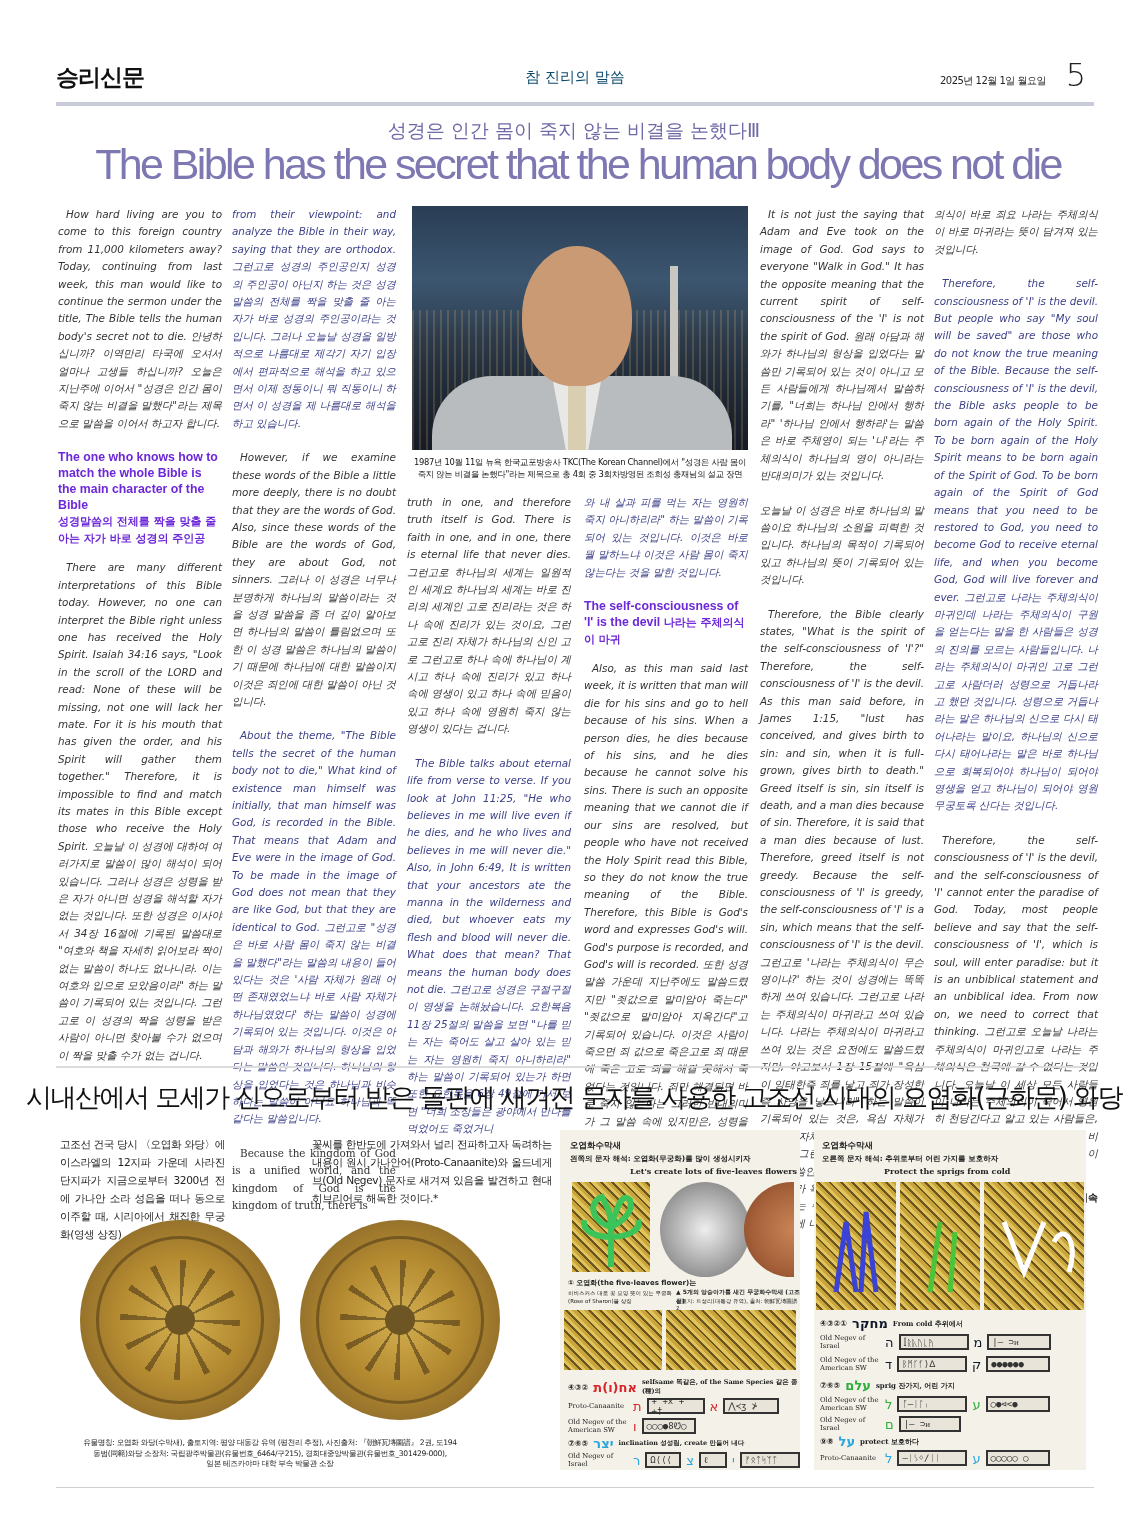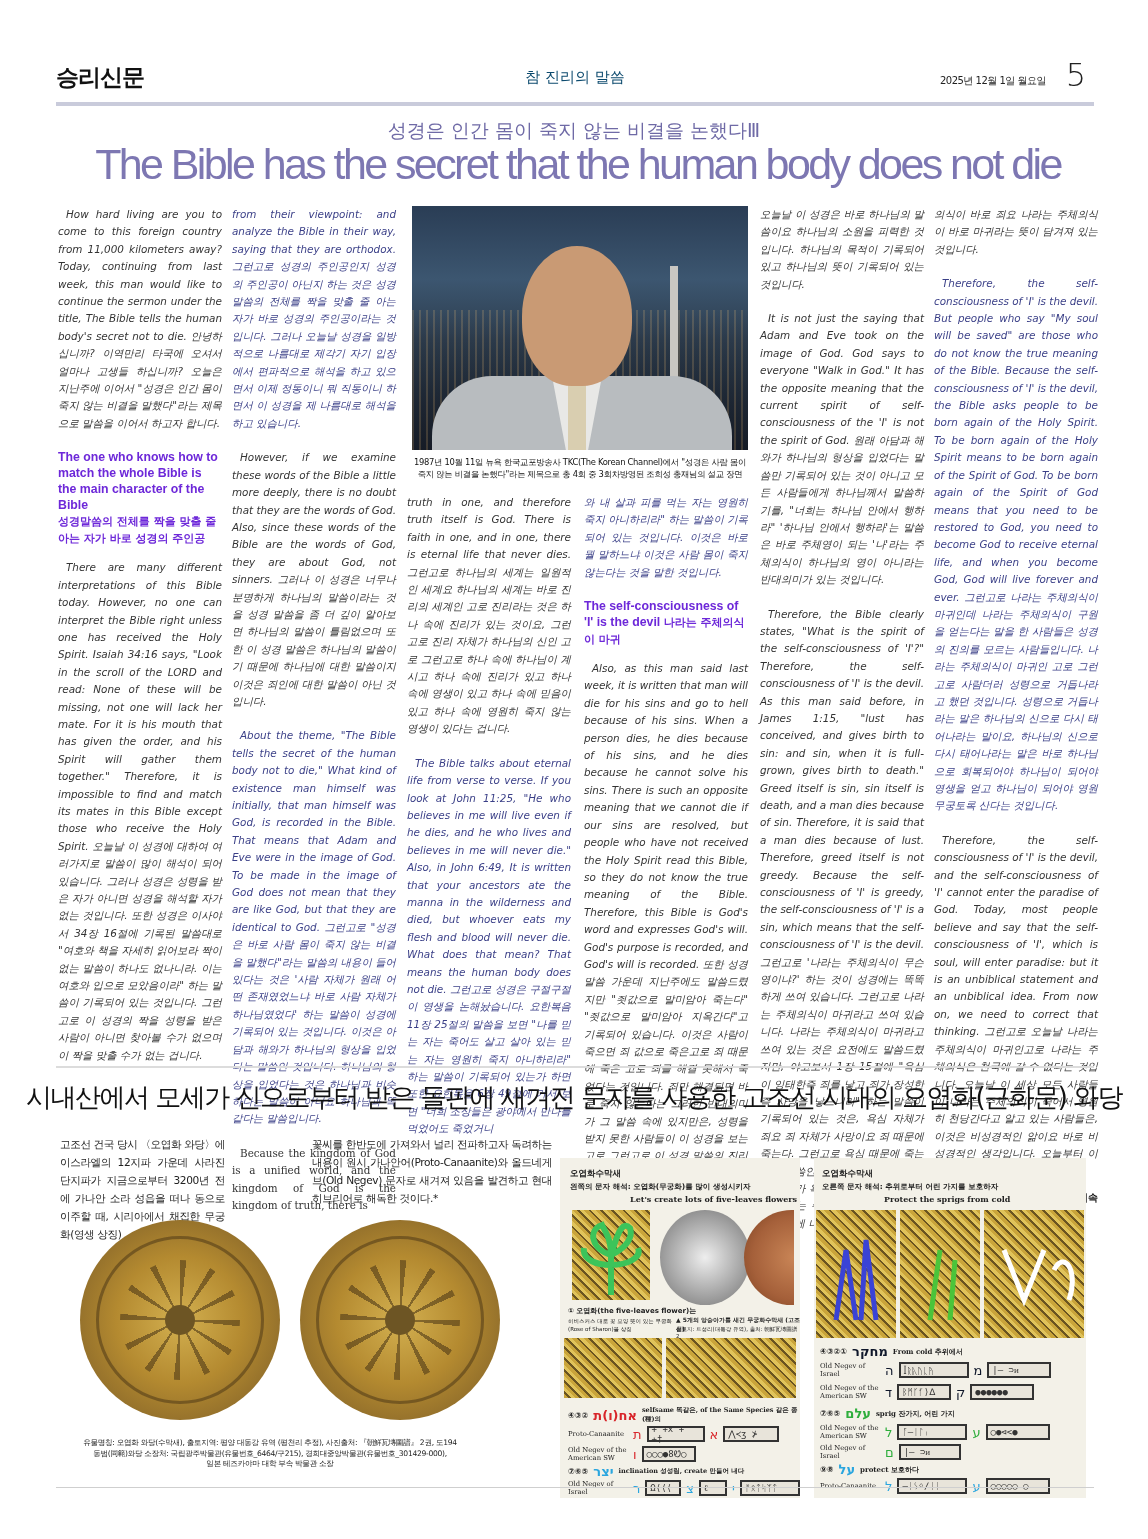--- a/index.html
+++ b/index.html
@@ -40,21 +40,21 @@
   .section2-headline { position: absolute; left: 0; right: 0; top: 1080px; text-align: center; font-family: "DejaVu Sans", sans-serif; font-size: 26px; color: #111; letter-spacing: -1.5px; }
   .section2-body { position: absolute; top: 1135px; width: 165px; font-family: "DejaVu Sans", sans-serif; font-size: 10.6px; line-height: 18px; color: #222; text-align: justify; letter-spacing: -0.4px; }
 
   .roof-tile { position: absolute; border-radius: 50%; background: radial-gradient(circle, #d3b050 0%, #b48a30 45%, #8c6a2a 80%, #6b5020 100%); }
   .roof-tile .ring { position: absolute; border-radius: 50%; border: 3px solid rgba(70,50,20,0.5); }
   .roof-tile .core { position: absolute; left: 50%; top: 50%; width: 30px; height: 30px; margin: -15px 0 0 -15px; border-radius: 50%; background: #6d5524; }
   .rosette { position: absolute; left: 50%; top: 50%; width: 120px; height: 120px; margin: -60px 0 0 -60px; border-radius: 50%;
              background: repeating-conic-gradient(rgba(70,50,20,0.55) 0 6deg, transparent 6deg 30deg); }
   .tile-caption { position: absolute; left: 60px; top: 1438px; width: 420px; text-align: center; font-family: "DejaVu Sans", sans-serif; font-size: 7.6px; line-height: 10.5px; color: #222; letter-spacing: -0.3px; }
 
-  .panel { position: absolute; background: #f3f1e8; font-family: "DejaVu Serif", serif; color: #222; margin-top: 28px; }
+  .panel { position: absolute; background: #f3f1e8; font-family: "DejaVu Serif", serif; color: #222; }
   .panel .ptitle { font-family: "DejaVu Sans", sans-serif; font-weight: bold; font-size: 8.5px; position: absolute; }
   .panel .psub { font-family: "DejaVu Sans", sans-serif; font-weight: bold; font-size: 7.5px; position: absolute; }
   .panel .pen { font-weight: bold; font-size: 8px; position: absolute; }
   .img-box { position: absolute; overflow: hidden; }
   .gold-bg { background: repeating-linear-gradient(45deg, #c9a43a 0 3px, #6a5420 3px 5px, #e0c35a 5px 8px); }
   .row { position: absolute; font-size: 7px; display: flex; align-items: center; gap: 5px; }
   .row .lbl { width: 60px; font-size: 6.8px; line-height: 8px; }
   .glyph-box { height: 16px; border: 2px solid #333; background: #e8e4da; font-family: "DejaVu Sans Mono", monospace; font-size: 9px; padding: 0 3px; display: flex; align-items: center; color: #333; }
   .heb-red { color: #d8252a; font-family: "DejaVu Sans", sans-serif; font-size: 13px; }
   .heb-blue { color: #0f172a; font-family: "DejaVu Sans", sans-serif; font-size: 13px; }
@@ -115,22 +115,22 @@
 <div class="col" style="left:584px; top:494px;">
   <p class="kr blue" style="text-indent:0">와 내 살과 피를 먹는 자는 영원히 죽지 아니하리라" 하는 말씀이 기록되어 있는 것입니다. 이것은 바로 뭘 말하느냐 이것은 사람 몸이 죽지 않는다는 것을 말한 것입니다.</p>
   <div class="sub">
     <span>The self-consciousness of 'I' is the devil</span>
     <span class="sub-kr">나라는 주체의식이 마귀</span>
   </div>
   <p class="kr">Also, as this man said last week, it is written that man will die for his sins and go to hell because of his sins. When a person dies, he dies because of his sins, and he dies because he cannot solve his sins. There is such an opposite meaning that we cannot die if our sins are resolved, but people who have not received the Holy Spirit read this Bible, so they do not know the true meaning of the Bible. Therefore, this Bible is God's word and expresses God's will. God's purpose is recorded, and God's will is recorded. 또한 성경 말씀 가운데 지난주에도 말씀드렸지만 "죗값으로 말미암아 죽는다" "죗값으로 말미암아 지옥간다"고 기록되어 있습니다. 이것은 사람이 죽으면 죄 값으로 죽은고로 죄 때문에 죽은 고로 죄를 해결 못해서 죽었다는 것입니다. 죄만 해결되면 바로 죽지 않는다는 그러한 반대의미가 그 말씀 속에 있지만은, 성령을 받지 못한 사람들이 이 성경을 보는 고로 그런고로 이 성경 말씀의 진리를 알지 못하고 있는 것입니다. 그런고로</p>
 </div>
 
 <div class="col" style="left:760px;">
+  <p class="kr">It is not just the saying that Adam and Eve took on the image of God. God says to everyone "Walk in God." It has the opposite meaning that the current spirit of self-consciousness of the 'I' is not the spirit of God. 원래 아담과 해와가 하나님의 형상을 입었다는 말씀만 기록되어 있는 것이 아니고 모든 사람들에게 하나님께서 말씀하기를, "너희는 하나님 안에서 행하라" '하나님 안에서 행하라'는 말씀은 바로 주체영이 되는 '나'라는 주체의식이 하나님의 영이 아니라는 반대의미가 있는 것입니다.</p>
   <p class="kr" style="text-indent:0">오늘날 이 성경은 바로 하나님의 말씀이요 하나님의 소원을 피력한 것입니다. 하나님의 목적이 기록되어 있고 하나님의 뜻이 기록되어 있는 것입니다.</p>
-  <p class="kr">It is not just the saying that Adam and Eve took on the image of God. God says to everyone "Walk in God." It has the opposite meaning that the current spirit of self-consciousness of the 'I' is not the spirit of God. 원래 아담과 해와가 하나님의 형상을 입었다는 말씀만 기록되어 있는 것이 아니고 모든 사람들에게 하나님께서 말씀하기를, "너희는 하나님 안에서 행하라" '하나님 안에서 행하라'는 말씀은 바로 주체영이 되는 '나'라는 주체의식이 하나님의 영이 아니라는 반대의미가 있는 것입니다.</p>
   <p class="kr">Therefore, the Bible clearly states, "What is the spirit of the self-consciousness of 'I'?" Therefore, the self-consciousness of 'I' is the devil. As this man said before, in James 1:15, "lust has conceived, and gives birth to sin: and sin, when it is full-grown, gives birth to death." Greed itself is sin, sin itself is death, and a man dies because of sin. Therefore, it is said that a man dies because of lust. Therefore, greed itself is not greedy. Because the self-consciousness of 'I' is greedy, the self-consciousness of 'I' is a sin, which means that the self-consciousness of 'I' is the devil. 그런고로 '나라는 주체의식이 무슨 영이냐?' 하는 것이 성경에는 똑똑하게 쓰여 있습니다. 그런고로 나라는 주체의식이 마귀라고 쓰여 있습니다. 나라는 주체의식이 마귀라고 쓰여 있는 것은 요전에도 말씀드렸지만, 야고보서 1장 15절에 "욕심이 잉태한즉 죄를 낳고 죄가 장성한즉 사망을 낳느니라" 하는 말씀이 기록되어 있는 것은, 욕심 자체가 죄요 죄 자체가 사망이요 죄 때문에 죽는다. 그런고로 욕심 때문에 죽는다는 말씀인 것입니다. 그런고로 욕심 자체가 욕심을 부리는 것이 아니고 나라는 주체의식이 욕심을 부리기 때문에 나라는 주체</p>
 </div>
 
 <div class="col" style="left:934px;">
   <p class="kr" style="text-indent:0">의식이 바로 죄요 나라는 주체의식이 바로 마귀라는 뜻이 담겨져 있는 것입니다.</p>
   <p class="kr blue">Therefore, the self-consciousness of 'I' is the devil. But people who say "My soul will be saved" are those who do not know the true meaning of the Bible. Because the self-consciousness of 'I' is the devil, the Bible asks people to be born again of the Holy Spirit. To be born again of the Holy Spirit means to be born again of the Spirit of God. To be born again of the Spirit of God means that you need to be restored to God, you need to become God to receive eternal life, and when you become God, God will live forever and ever. 그런고로 나라는 주체의식이 마귀인데 나라는 주체의식이 구원을 얻는다는 말을 한 사람들은 성경의 진의를 모르는 사람들입니다. 나라는 주체의식이 마귀인 고로 그런고로 사람더러 성령으로 거듭나라고 했던 것입니다. 성령으로 거듭나라는 말은 하나님의 신으로 다시 태어나라는 말이요, 하나님의 신으로 다시 태어나라는 말은 바로 하나님으로 회복되어야 하나님이 되어야 영생을 얻고 하나님이 되어야 영원무궁토록 산다는 것입니다.</p>
   <p class="kr">Therefore, the self-consciousness of 'I' is the devil, and the self-consciousness of 'I' cannot enter the paradise of God. Today, most people believe and say that the self-consciousness of 'I', which is soul, will enter paradise: but it is an unbiblical statement and an unbiblical idea. From now on, we need to correct that thinking. 그런고로 오늘날 나라는 주체의식이 마귀인고로 나라는 주체의식은 천국에 갈 수 없다는 것입니다. 오늘날 이 세상 모든 사람들이 나라는 주체의식이 죽어서 영원히 천당간다고 알고 있는 사람들은, 이것은 비성경적인 앎이요 바로 비성경적인 생각입니다. 오늘부터 이 생각을 고쳐야 됩니다.</p>
   <div class="continued">6면에 계속</div>
 </div>
 
@@ -236,21 +236,21 @@
   <div class="row" style="left:6px; top:204px;">
     <span class="lbl">Old Negev of Israel</span>
     <span class="heb-blue">ה</span>
     <span class="glyph-box" style="width:70px">ꟾᚱᚣᚢᚳᚤ</span>
     <span class="heb-blue">מ</span>
     <span class="glyph-box" style="width:64px">|— ⊃ᴎ</span>
   </div>
   <div class="row" style="left:6px; top:226px;">
     <span class="lbl">Old Negev of the American SW</span>
     <span class="heb-blue">ד</span>
-    <span class="glyph-box" style="width:54px">ᛒᛗᚴᚶ⟩ᐃ</span>
+    <span class="glyph-box" style="width:70px">ᛒᛗᚴᚶ⟩ᐃ</span>
     <span class="heb-blue">ק</span>
     <span class="glyph-box" style="width:64px">●●●●●●</span>
   </div>
   <div class="rowhead" style="left:6px; top:248px;">
     <span class="num">⑦⑥⑤</span>
     <span class="heb-green">עלם</span>
     <span style="font-size:7px">sprig 잔가지, 어린 가지</span>
   </div>
   <div class="row" style="left:6px; top:266px;">
     <span class="lbl">Old Negev of the American SW</span>

